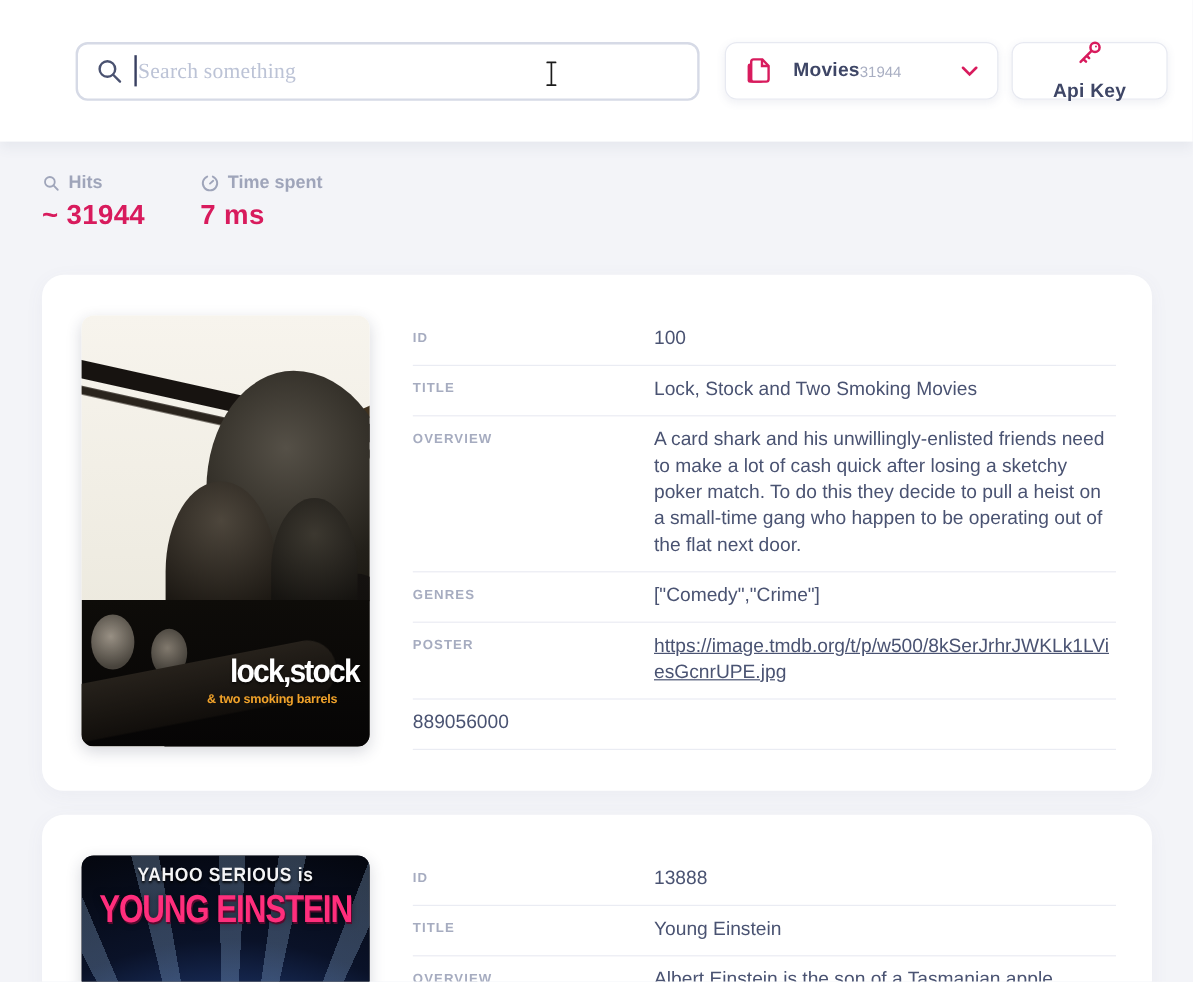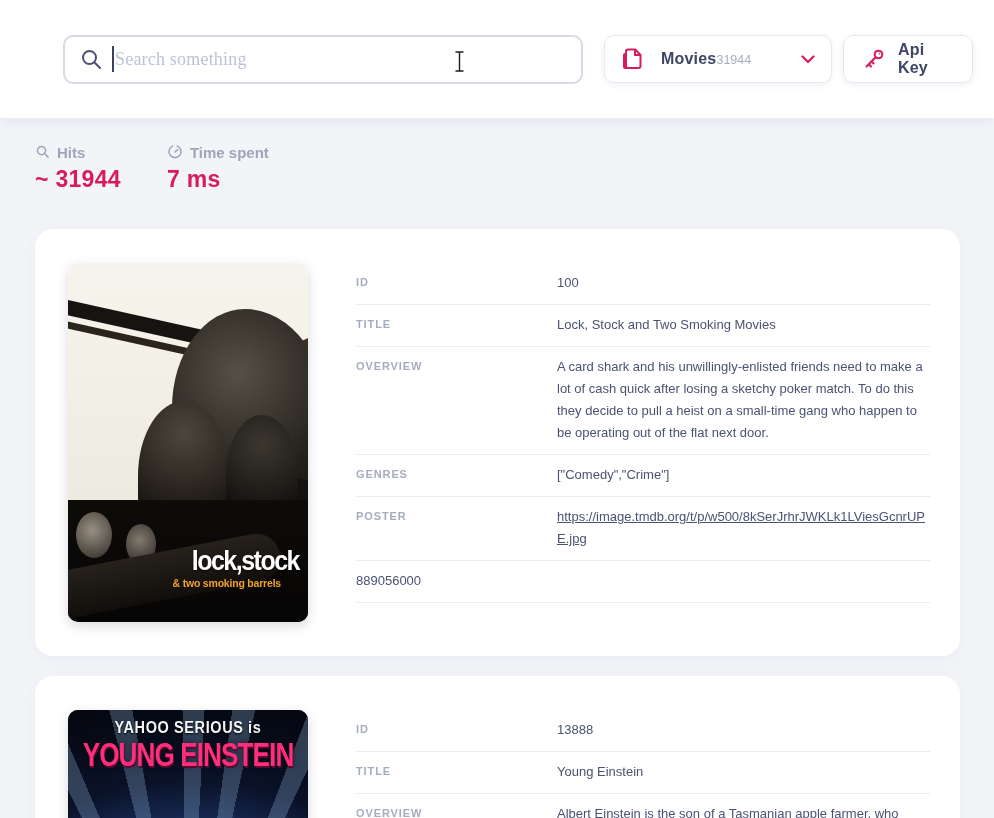--- a/index.html
+++ b/index.html
@@ -43,46 +43,46 @@
   .btn{
     height:48px;background:#fff;border:1px solid #e7e9f1;border-radius:10px;
     display:flex;align-items:center;
     box-shadow:0 2px 7px rgba(80,90,130,.09);
     cursor:pointer;
   }
   .index-btn{width:228px;margin-left:21px;padding:0 16px 0 14px;}
   .index-btn .ilabel{font-size:16px;font-weight:bold;color:var(--navy);margin-left:16px;letter-spacing:.2px;}
   .index-btn .icount{font-size:12.5px;color:#a8aec2;margin-left:0;margin-top:2px;}
   .index-btn .chev{margin-left:auto;}
-  .key-btn{width:130px;margin-left:auto;padding:0 18px;justify-content:center;gap:12px;}
+  .key-btn{width:130px;margin-left:auto;padding:0 18px;justify-content:center;gap:12px;flex-direction:column;}
   .key-btn .klabel{font-size:16px;font-weight:bold;color:var(--navy);letter-spacing:.2px;}
   
   .stats{display:flex;gap:46px;padding:26px 0 0 35px;}
-  .stat-head{display:flex;gap:7px;font-size:15px;font-weight:bold;color:#9fa5ba;}
+  .stat-head{display:flex;align-items:center;gap:7px;font-size:15px;font-weight:bold;color:#9fa5ba;}
   .stat-value{margin-top:5px;font-size:23px;font-weight:bold;color:var(--accent);letter-spacing:.3px;}
   
   .results{padding:0 34px 0 35px;}
   .card{
     margin-top:36px;background:#fff;border-radius:18px;
     padding:34px 30px 34px 33px;display:flex;
     box-shadow:0 4px 16px rgba(90,100,140,.05);
   }
   .card+.card{margin-top:20px;}
   .poster{
     width:240px;min-width:240px;height:359px;border-radius:10px;
     position:relative;overflow:hidden;
     box-shadow:0 4px 12px rgba(40,45,70,.18);
   }
-  .fields{flex:1;margin-left:48px;}
+  .fields{flex:1;margin-left:36px;}
   .row{display:flex;padding:9px 0 10px;border-bottom:1px solid var(--divider);}
   .row .lbl{
     width:201px;min-width:201px;font-size:11px;font-weight:bold;
     color:var(--label);letter-spacing:.9px;padding-top:4px;
   }
-  .row .val{flex:1;font-size:13px;color:var(--value);line-height:22px;word-break:break-word;}
+  .row .val{flex:1;font-size:16px;color:var(--value);line-height:22px;word-break:break-word;}
   .row .val a{color:var(--value);text-decoration:underline;word-break:break-all;}
   
   .p-ls{background:linear-gradient(#f7f4ed,#efece2 55%,#e8e4d8);}
   .p-ls .shape{position:absolute;filter:blur(.4px);}
   .ls-gun{top:64px;left:-34px;width:310px;height:15px;background:#171310;transform:rotate(12.5deg);
           box-shadow:0 17px 0 -4px #2a241d;}
   .ls-stick{top:92px;right:-28px;width:130px;height:9px;background:#40321f;transform:rotate(-24deg);}
   .ls-head{right:-22px;top:46px;width:158px;height:215px;border-radius:46% 54% 42% 44%;
            background:radial-gradient(circle at 42% 30%,#555047,#23201a 60%,#131009);}
   .ls-bodyR{right:-14px;top:215px;width:185px;height:160px;border-radius:26% 14% 0 0;

